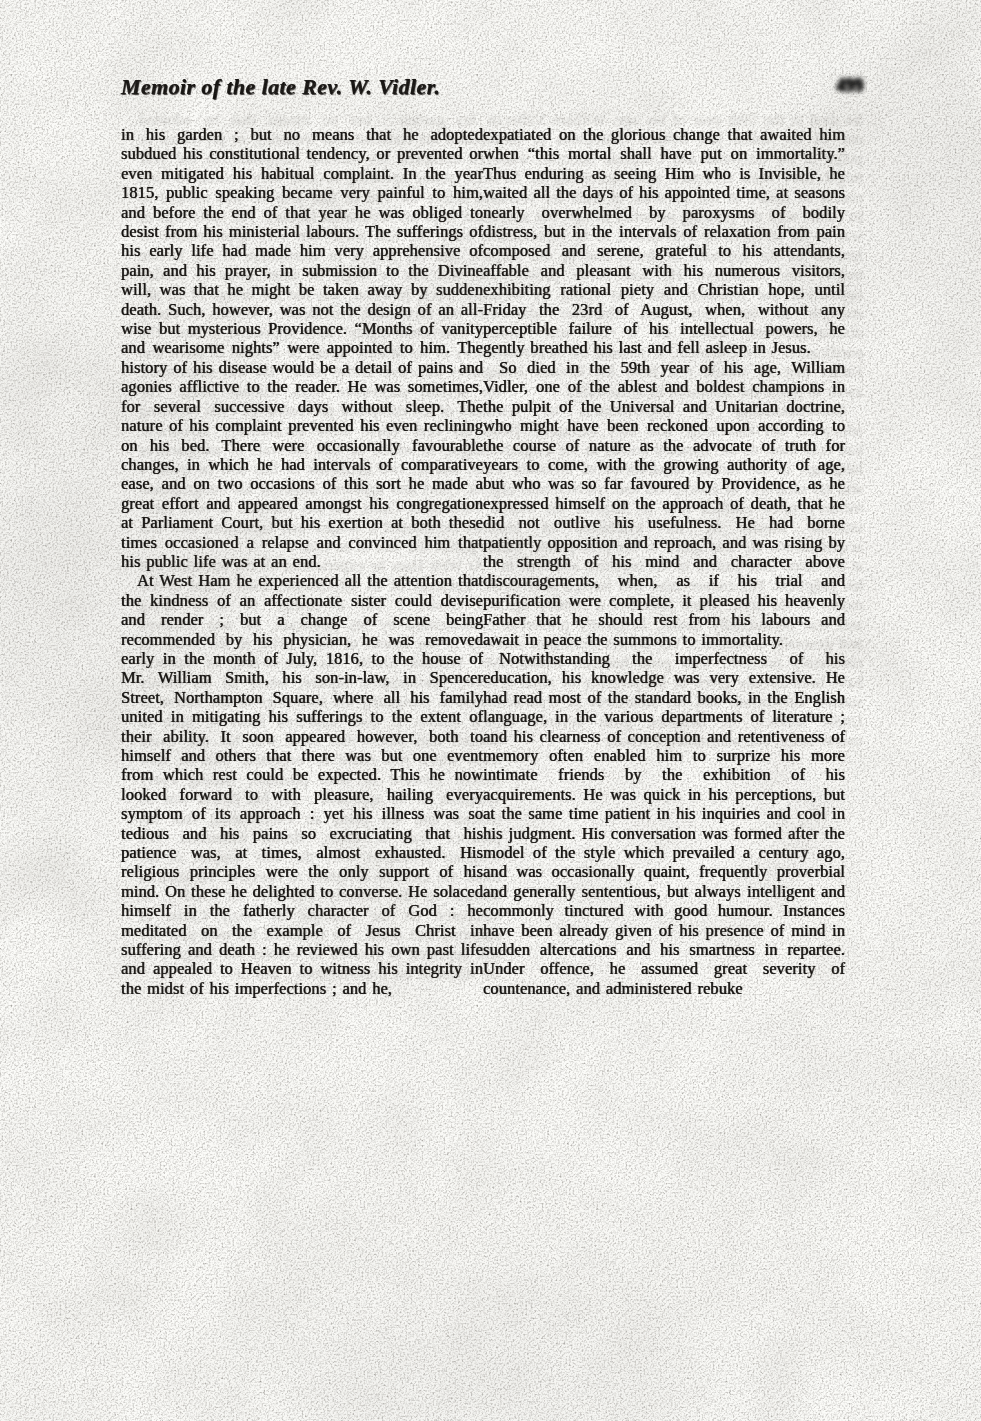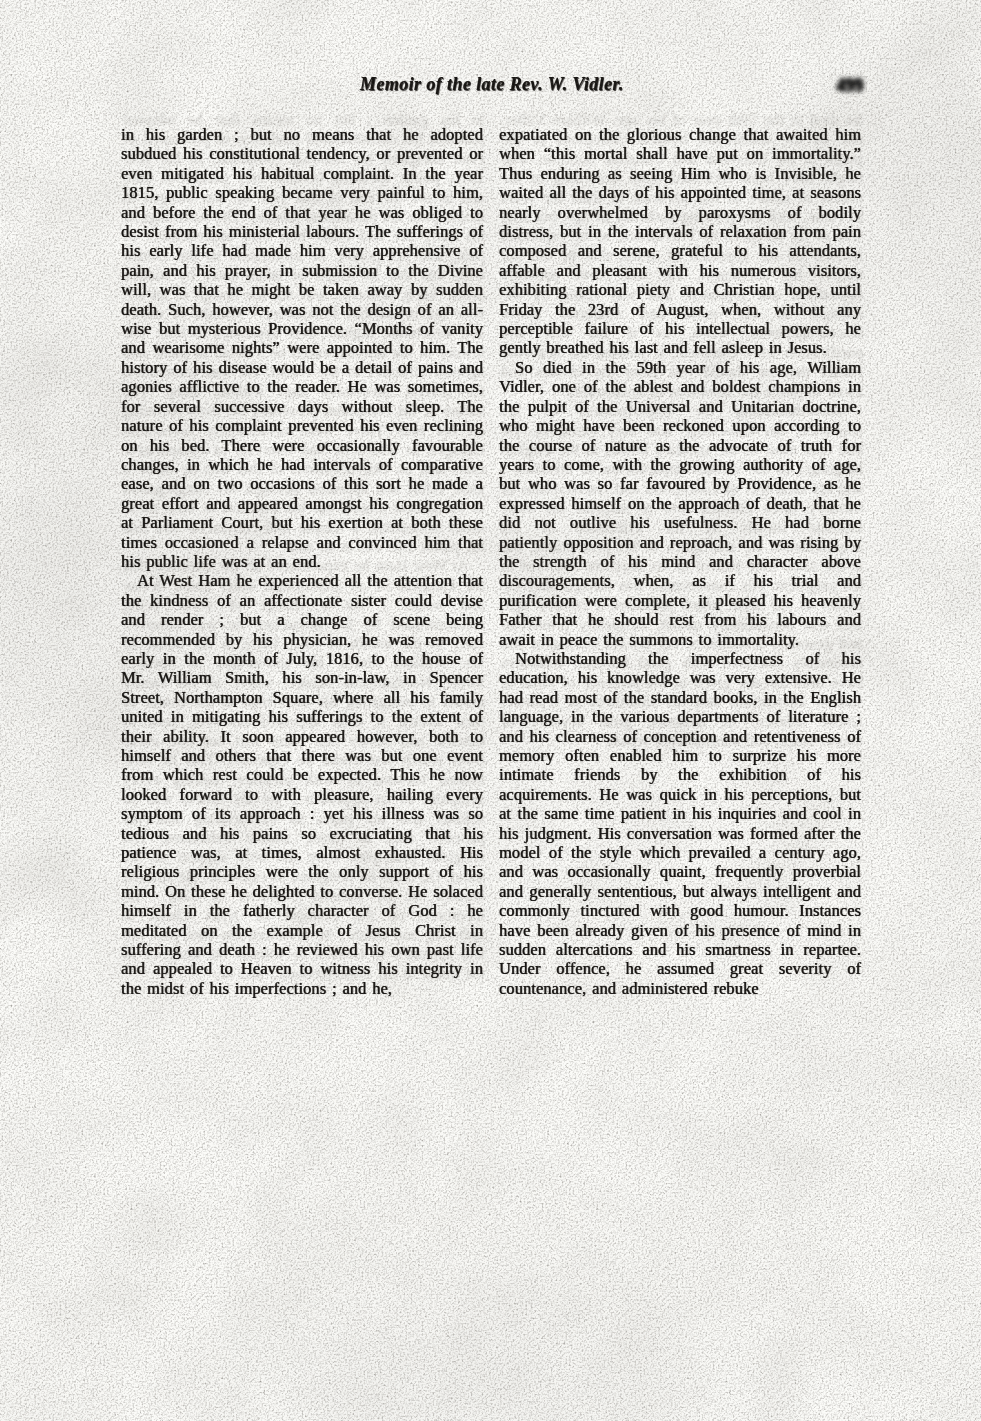--- a/index.html
+++ b/index.html
@@ -12,33 +12,33 @@
     font-family:"Liberation Serif","DejaVu Serif",serif;
     color:#141210;
   }
   
   .content {
     position:absolute; left:121px; top:74px; width:742px;
     z-index:3;
   }
   .running-head-row { position:relative; height:30px; }
   .running-head {
-    position:absolute; left:0; right:0; text-align:center;
+    position:absolute; left:0; right:0; 
     font-style:italic; font-weight:bold;
-    font-size:18px; letter-spacing:0.4px;
+    font-size:22px; letter-spacing:0.4px;
     filter:blur(0.35px);
     text-shadow:0.6px 0.5px 0.9px rgba(15,12,10,0.85), -0.3px 0.2px 0.6px rgba(40,35,30,0.5);
   }
   .page-num {
     position:absolute; right:0; top:1px;
     font-weight:bold; font-size:18px;
     filter:blur(2.1px) contrast(1.6);
     text-shadow:0 0 2px #000, 1px 1px 1px #000;
   }
-  .columns { display:flex; gap:16px; margin-top:21px; }
+  .columns { display:flex; gap:0; margin-top:21px; }
   .col {
     width:362px;
     text-align:justify;
     font-size:16.4px;
     line-height:19.4px;
     word-spacing:1.6px;
     letter-spacing:0.1px;
     filter:blur(0.28px);
     text-shadow:0.5px 0.4px 0.7px rgba(12,10,8,0.8), -0.3px 0.1px 0.5px rgba(35,30,25,0.45);
   }

